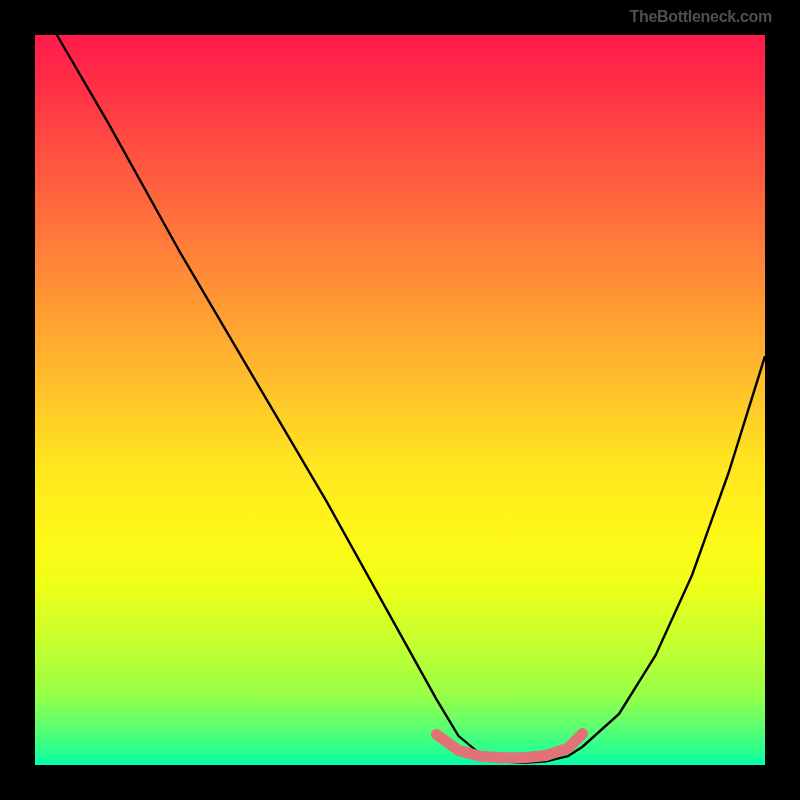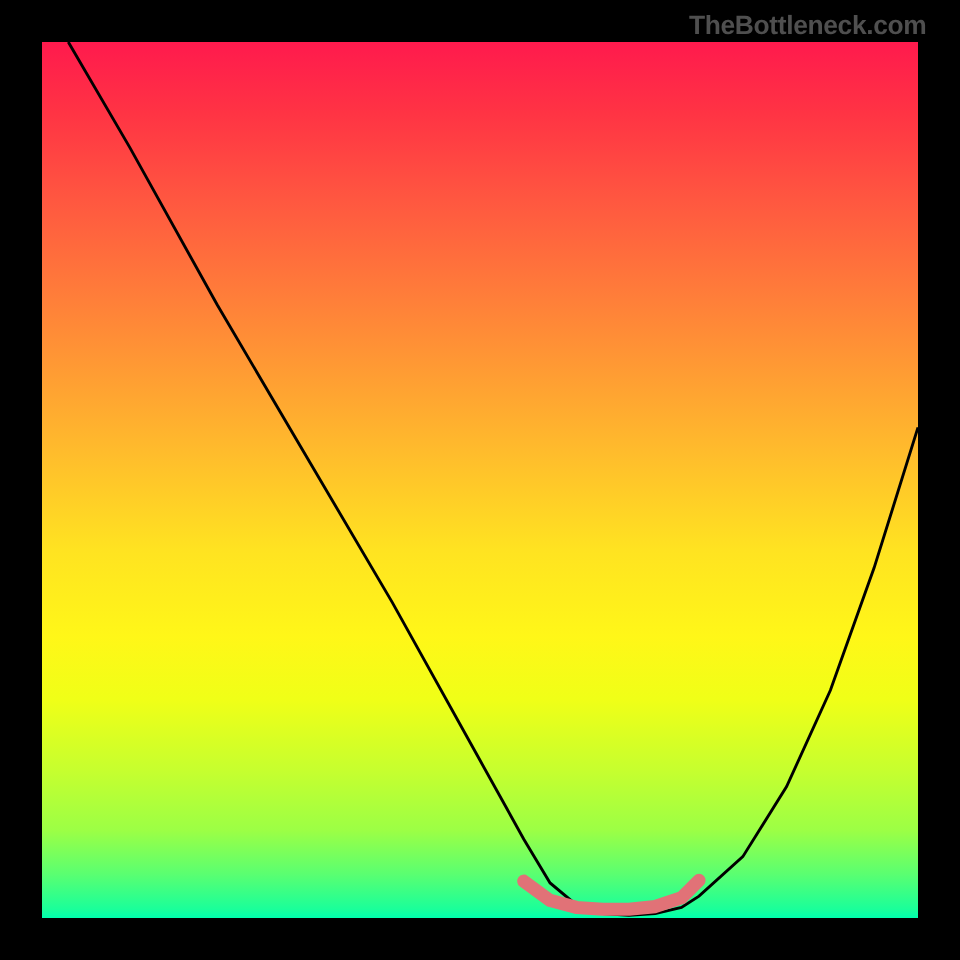--- a/index.html
+++ b/index.html
@@ -38,21 +38,21 @@
       #5aff71 95%,
       #1aff9a 99%,
       #00ffae 100%
     );
   }
   .watermark {
     position: absolute;
     top: 8px;
     right: 28px;
     font-family: Arial, Helvetica, sans-serif;
-    font-size: 22px;
+    font-size: 16px;
     font-weight: 600;
     color: #4f4f4f;
     letter-spacing: -0.3px;
   }
   svg.curve {
     position: absolute;
     left: 0;
     top: 0;
     width: 730px;
     height: 730px;

